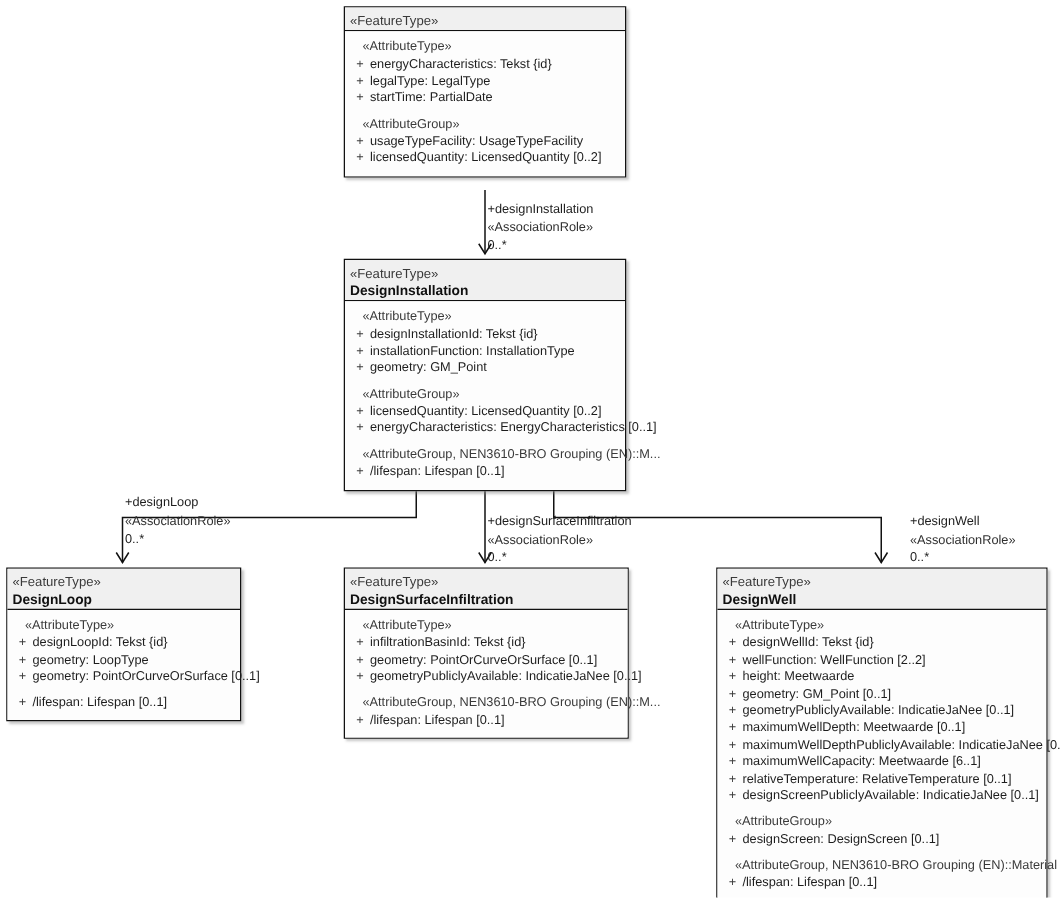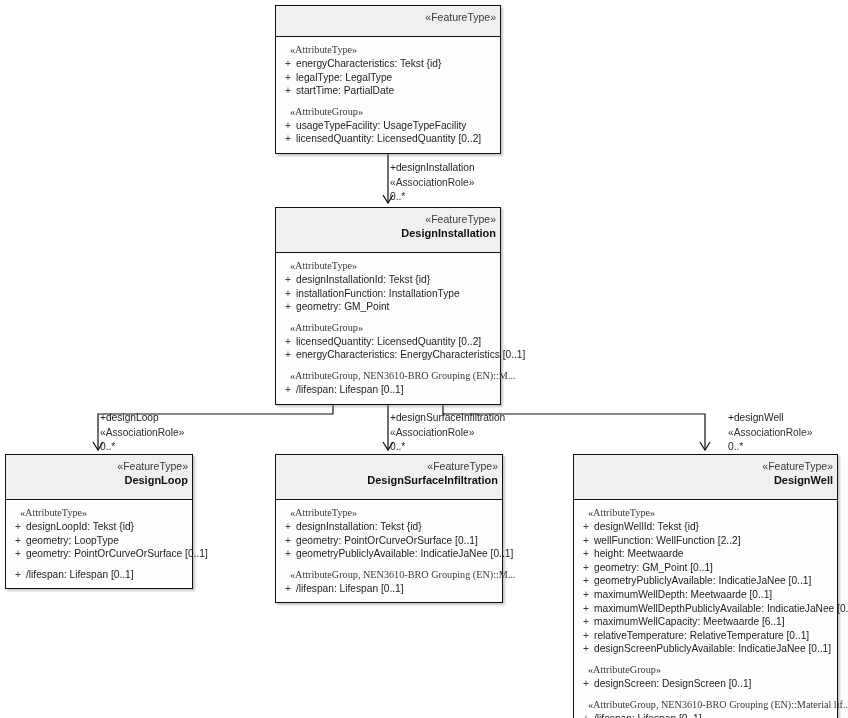--- a/index.html
+++ b/index.html
@@ -39,22 +39,22 @@
     box-sizing: border-box;
     border: 1.6px solid #111111;
     background: #ffffff;
     box-shadow: 2px 2px 2px rgba(130,130,130,0.45);
   }
 
   .uml-header {
     box-sizing: border-box;
     background: #f0f0f0;
     border-bottom: 1.6px solid #111111;
-    padding: 5px 4px 12px 4px;
-    text-align: right;
+    padding: 5px 4px 0 4px;
+    text-align: left;
   }
 
   .stereotype {
     display: block;
     font-size: 10.5px;
     color: #3a3a3a;
     line-height: 13px;
     white-space: nowrap;
   }
 
@@ -72,21 +72,20 @@
     background: #fdfdfd;
     padding: 6px 4px 7px 4px;
   }
 
   .compartment-title {
     font-size: 10.2px;
     color: #3a3a3a;
     line-height: 14px;
     padding-left: 10px;
     white-space: nowrap;
-    font-family: Liberation Serif, serif;
   }
 
   .attr-row {
     display: flex;
     align-items: baseline;
     line-height: 13.6px;
     white-space: nowrap;
   }
   .attr-vis {
     width: 16px;
@@ -136,21 +135,21 @@
 
     <path d="M443,383 L443,414 L705,414 L705,450" fill="none" stroke="#111111" stroke-width="1.2" marker-end="url(#openArrow)"></path>
   </svg>
 
   <div class="assoc-label" style="left:390px; top:161px;">
     <span class="assoc-line">+designInstallation</span>
     <span class="assoc-line stereo">«AssociationRole»</span>
     <span class="assoc-line mult">0..*</span>
   </div>
 
-  <div class="assoc-label" style="left:100px; top:411px;">
+  <div class="assoc-label" style="left:100px; top:396px;">
     <span class="assoc-line">+designLoop</span>
     <span class="assoc-line stereo">«AssociationRole»</span>
     <span class="assoc-line mult">0..*</span>
   </div>
 
   <div class="assoc-label" style="left:390px; top:411px;">
     <span class="assoc-line">+designSurfaceInfiltration</span>
     <span class="assoc-line stereo">«AssociationRole»</span>
     <span class="assoc-line mult">0..*</span>
   </div>
@@ -259,21 +258,21 @@
 
   <div class="uml-class" id="box-design-surface-infiltration" style="left:275px; top:454px; width:228px;">
     <div class="uml-header">
       <span class="stereotype">«FeatureType»</span>
       <span class="classname">DesignSurfaceInfiltration</span>
     </div>
     <div class="uml-body">
         <div class="compartment-title">«AttributeType»</div>
         <div class="attr-row">
           <span class="attr-vis">+</span>
-          <span class="attr-text">designInstallation: Tekst {id}</span>
+          <span class="attr-text">infiltrationBasinId: Tekst {id}</span>
         </div>
         <div class="attr-row">
           <span class="attr-vis">+</span>
           <span class="attr-text">geometry: PointOrCurveOrSurface [0..1]</span>
         </div>
         <div class="attr-row">
           <span class="attr-vis">+</span>
           <span class="attr-text">geometryPubliclyAvailable: IndicatieJaNee [0..1]</span>
         </div>
         <div class="group-gap"></div>

